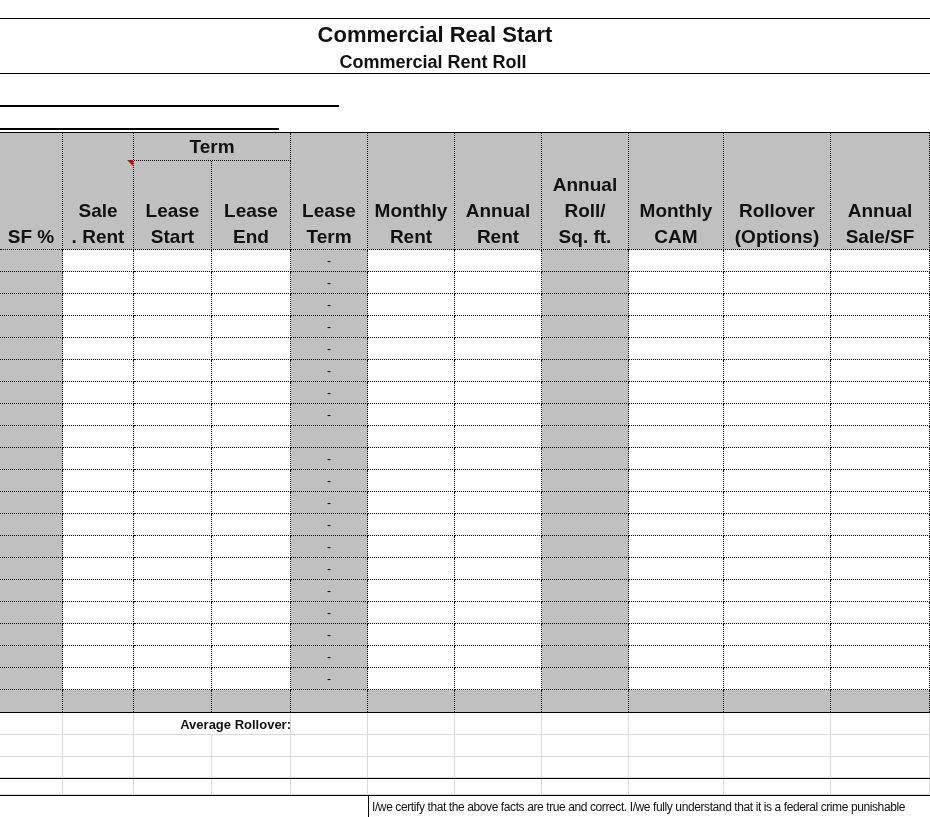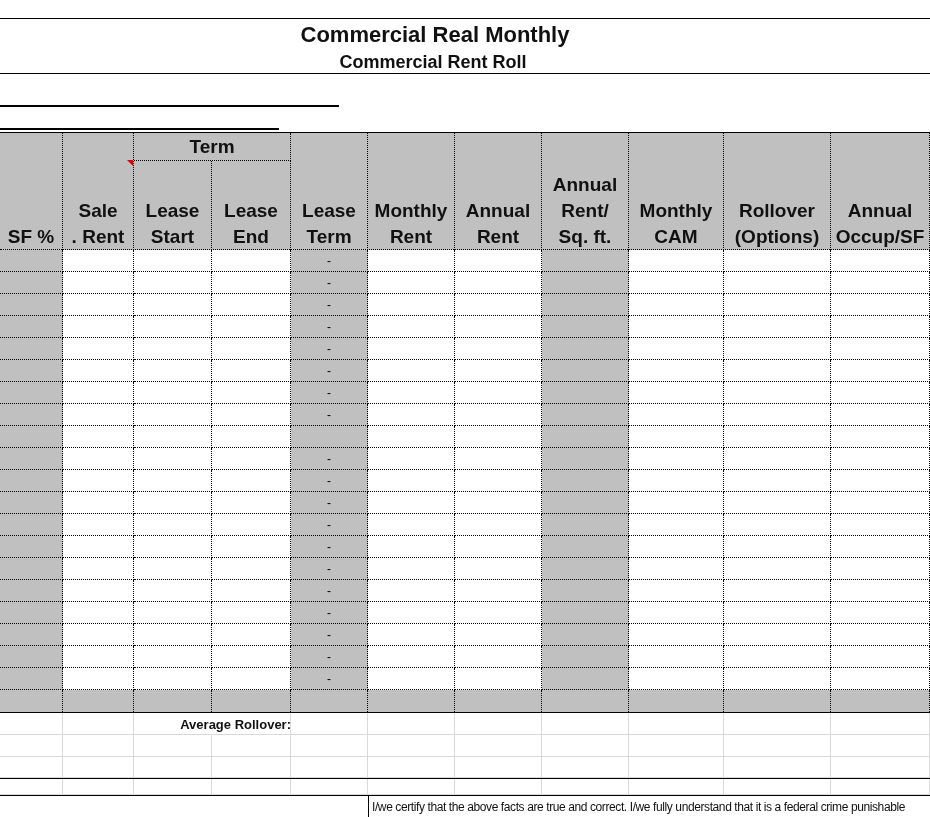--- a/index.html
+++ b/index.html
@@ -17,21 +17,21 @@
   .white { background: #fff; }
   .light-cell { position: absolute; box-sizing: border-box; border-right: 1px solid #d9d9d9; border-bottom: 1px solid #d9d9d9; }
   #avg-label { position: absolute; top: 717px; left: 134px; width: 157px; text-align: right; font-weight: bold; font-size: 13px; color: #111; }
   #certify { position: absolute; top: 796px; left: 368px; width: 562px; height: 21px; border-left: 1px solid #000; box-sizing: border-box; padding-left: 3px; font-size: 12px; line-height: 22px; white-space: nowrap; overflow: hidden; letter-spacing: -0.4px; color: #111; }
   .red-flag { position: absolute; width: 0; height: 0; border-top: 6px solid #d00; border-left: 6px solid transparent; }
 </style>
 </head>
 <body>
 
 <div class="hline" style="top:18px;"></div>
-<div id="title1">Commercial Real Monthly</div>
+<div id="title1">Commercial Real Start</div>
 <div id="title2">Commercial Rent Roll</div>
 <div class="hline" style="top:73px;"></div>
 
 <div class="blank-line" style="top:105px; width:339px;"></div>
 <div class="blank-line" style="top:128px; width:279px;"></div>
 <div class="hline" style="top:132px;"></div>
 
 <div id="grid">
     <div class="hdr-cell" style="left: 0px; top: 0px; width: 63px; height: 117px;">
       <span></span>
@@ -57,34 +57,34 @@
     <div class="hdr-cell" style="left: 368px; top: 0px; width: 87px; height: 117px;">
       <span>Monthly</span>
       <span>Rent</span>
     </div>
     <div class="hdr-cell" style="left: 455px; top: 0px; width: 87px; height: 117px;">
       <span>Annual</span>
       <span>Rent</span>
     </div>
     <div class="hdr-cell" style="left: 542px; top: 0px; width: 87px; height: 117px;">
       <span>Annual</span>
-      <span>Rent/</span>
+      <span>Roll/</span>
       <span>Sq. ft.</span>
     </div>
     <div class="hdr-cell" style="left: 629px; top: 0px; width: 95px; height: 117px;">
       <span>Monthly</span>
       <span>CAM</span>
     </div>
     <div class="hdr-cell" style="left: 724px; top: 0px; width: 107px; height: 117px;">
       <span>Rollover</span>
       <span>(Options)</span>
     </div>
     <div class="hdr-cell" style="left: 831px; top: 0px; width: 99px; height: 117px;">
       <span>Annual</span>
-      <span>Occup/SF</span>
+      <span>Sale/SF</span>
     </div>
     <div class="term-group" style="left: 134px; top: 0px; width: 157px; height: 28px;">Term</div>
     <div style="position: absolute; left: 0px; width: 930px; top: 116px; border-bottom: 1px dotted rgb(0, 0, 0);"></div>
     <div>
       <div class="cell gray" style="left: 0px; top: 117px; width: 63px; height: 22px;"></div>
       <div class="cell white" style="left: 63px; top: 117px; width: 71px; height: 22px;"></div>
       <div class="cell white" style="left: 134px; top: 117px; width: 78px; height: 22px;"></div>
       <div class="cell white" style="left: 212px; top: 117px; width: 79px; height: 22px;"></div>
       <div class="cell gray" style="left: 291px; top: 117px; width: 77px; height: 22px;">-</div>
       <div class="cell white" style="left: 368px; top: 117px; width: 87px; height: 22px;"></div>

